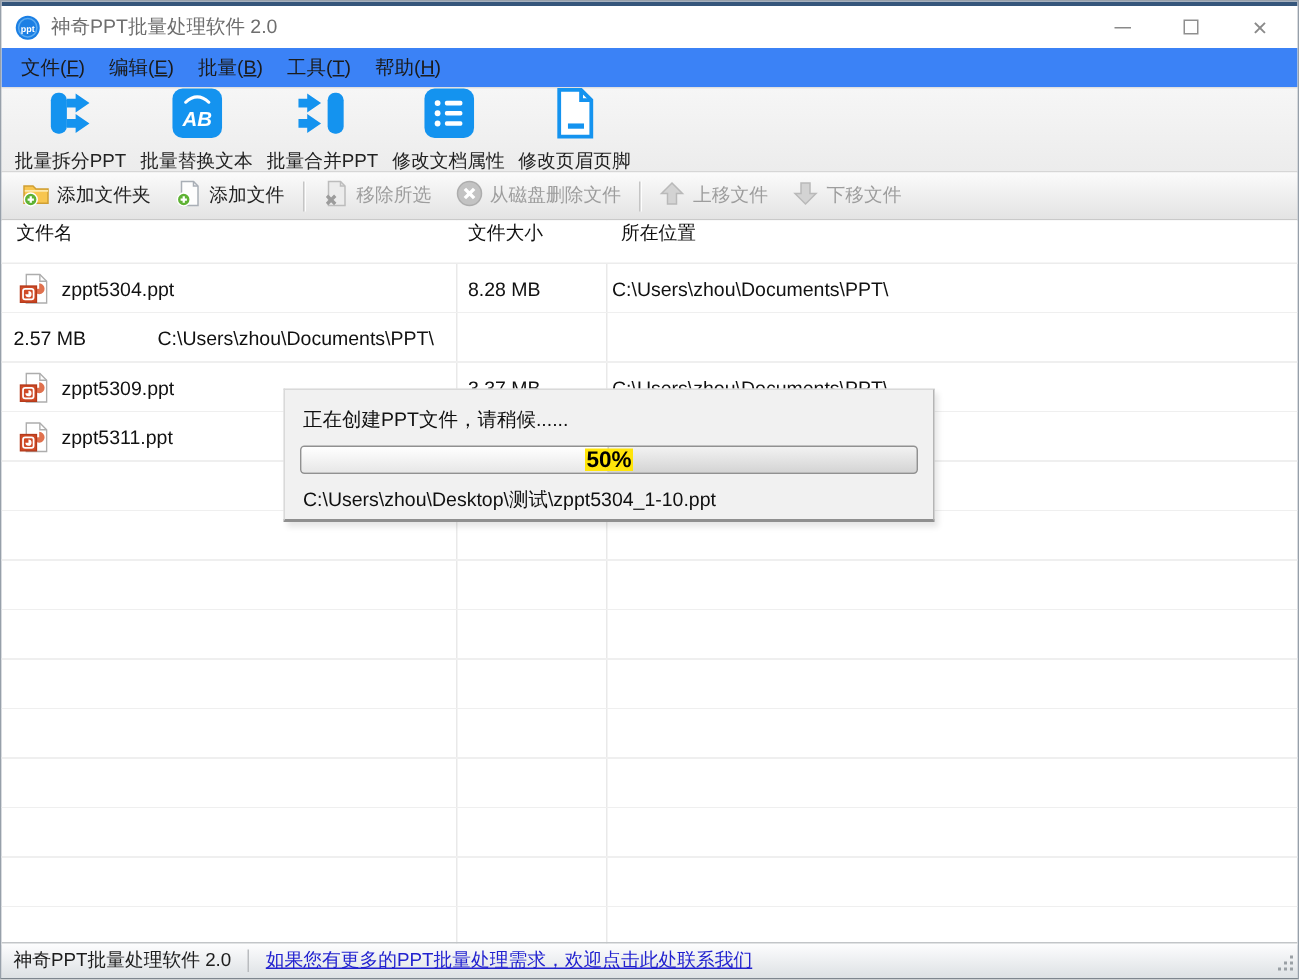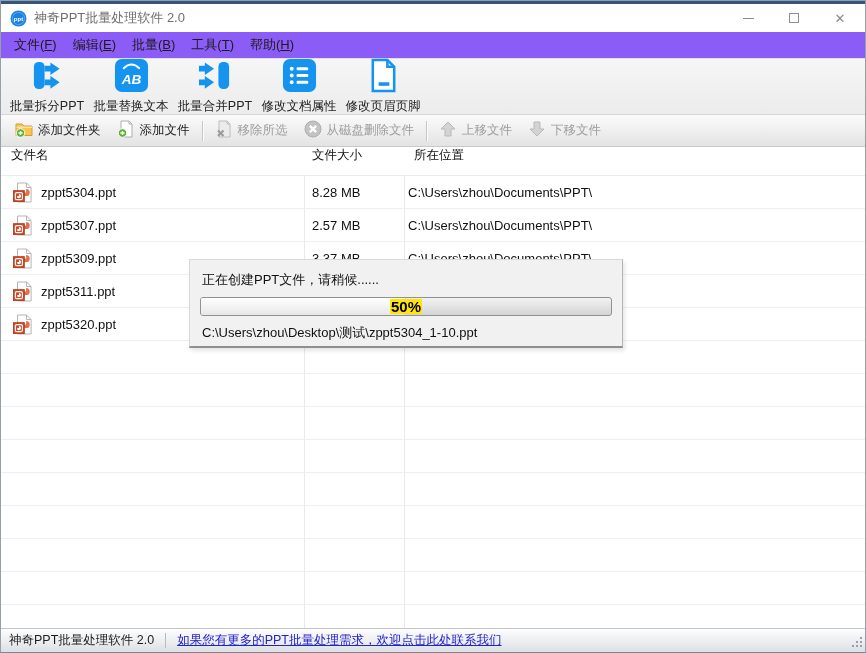--- a/index.html
+++ b/index.html
@@ -16,21 +16,21 @@
     display:flex; align-items:center; padding-left:9px; }
   .app-icon{ width:17px; height:17px; display:inline-flex; }
   .win-title{ margin-left:7px; font-size:13px; color:#6e6e6e; }
   .win-controls{ position:absolute; right:2px; top:0; height:28px; display:flex; }
   .win-btn{ width:46px; height:28px; display:flex; align-items:center; justify-content:center; cursor:default; }
   .glyph-min{ width:11px; height:0; border-bottom:1px solid #8a8a8a; }
   .glyph-max{ width:10px; height:10px; border:1px solid #8f8f8f; }
   .glyph-close{ color:#8a8a8a; font-size:13px; line-height:1; }
 
   
-  .menubar{ position:absolute; left:0; top:31px; width:100%; height:26px; background:#8b5cf6;
+  .menubar{ position:absolute; left:0; top:31px; width:100%; height:26px; background:#3b82f6;
     display:flex; align-items:center; padding-left:5px; }
   .menu-item{ padding:4px 8px; font-size:13px; color:#1b1b1b; }
   .menu-item u{ text-decoration:underline; }
 
   
   .toolbar-main{ position:absolute; left:0; top:57px; width:100%; height:57px;
     background:linear-gradient(#f6f6f6,#ececec); border-top:1px solid #e0e0e0;
     border-bottom:1px solid #d6d6d6; display:flex; align-items:center; padding-left:4px; }
   .main-btn{ width:84px; height:54px; display:flex; flex-direction:column; align-items:center;
     justify-content:center; }
@@ -263,31 +263,20 @@
               <rect x="0.5" y="9.5" width="12" height="12" fill="#cf4a26" stroke="#b53a1b"></rect>
               <rect x="2.6" y="11.6" width="7.8" height="7.8" rx="1.6" fill="none" stroke="#fff" stroke-width="1.3"></rect>
               <path d="M6.6 13.2a2.3 2.3 0 1 1-2.3 2.4l2.3-.1z" fill="#fff"></path>
             </svg>
             <span>zppt5304.ppt</span>
           </div>
         <div class="cell-size">8.28 MB</div>
         <div class="cell-path">C:\Users\zhou\Documents\PPT\</div>
       </div>
       <div class="row">
-        <div class="cell-name">
-            <svg viewBox="0 0 21 23">
-              <path d="M5 1h10l5 5v16H5z" fill="#fff" stroke="#adadad"></path>
-              <path d="M15 1v5h5" fill="none" stroke="#adadad"></path>
-              <path d="M14.5 7.5a4 4 0 1 1-4 4.2l4-.2z" fill="#e0714e"></path>
-              <rect x="0.5" y="9.5" width="12" height="12" fill="#cf4a26" stroke="#b53a1b"></rect>
-              <rect x="2.6" y="11.6" width="7.8" height="7.8" rx="1.6" fill="none" stroke="#fff" stroke-width="1.3"></rect>
-              <path d="M6.6 13.2a2.3 2.3 0 1 1-2.3 2.4l2.3-.1z" fill="#fff"></path>
-            </svg>
-            <span>zppt5307.ppt</span>
-          </div>
         <div class="cell-size">2.57 MB</div>
         <div class="cell-path">C:\Users\zhou\Documents\PPT\</div>
       </div>
       <div class="row">
         <div class="cell-name">
             <svg viewBox="0 0 21 23">
               <path d="M5 1h10l5 5v16H5z" fill="#fff" stroke="#adadad"></path>
               <path d="M15 1v5h5" fill="none" stroke="#adadad"></path>
               <path d="M14.5 7.5a4 4 0 1 1-4 4.2l4-.2z" fill="#e0714e"></path>
               <rect x="0.5" y="9.5" width="12" height="12" fill="#cf4a26" stroke="#b53a1b"></rect>
@@ -307,35 +296,20 @@
               <path d="M14.5 7.5a4 4 0 1 1-4 4.2l4-.2z" fill="#e0714e"></path>
               <rect x="0.5" y="9.5" width="12" height="12" fill="#cf4a26" stroke="#b53a1b"></rect>
               <rect x="2.6" y="11.6" width="7.8" height="7.8" rx="1.6" fill="none" stroke="#fff" stroke-width="1.3"></rect>
               <path d="M6.6 13.2a2.3 2.3 0 1 1-2.3 2.4l2.3-.1z" fill="#fff"></path>
             </svg>
             <span>zppt5311.ppt</span>
           </div>
         <div class="cell-size"></div>
         <div class="cell-path"></div>
       </div>
-      <div class="row">
-        <div class="cell-name">
-            <svg viewBox="0 0 21 23">
-              <path d="M5 1h10l5 5v16H5z" fill="#fff" stroke="#adadad"></path>
-              <path d="M15 1v5h5" fill="none" stroke="#adadad"></path>
-              <path d="M14.5 7.5a4 4 0 1 1-4 4.2l4-.2z" fill="#e0714e"></path>
-              <rect x="0.5" y="9.5" width="12" height="12" fill="#cf4a26" stroke="#b53a1b"></rect>
-              <rect x="2.6" y="11.6" width="7.8" height="7.8" rx="1.6" fill="none" stroke="#fff" stroke-width="1.3"></rect>
-              <path d="M6.6 13.2a2.3 2.3 0 1 1-2.3 2.4l2.3-.1z" fill="#fff"></path>
-            </svg>
-            <span>zppt5320.ppt</span>
-          </div>
-        <div class="cell-size"></div>
-        <div class="cell-path"></div>
-      </div>
     </div>
   </div>
 
   <div class="dialog">
     <div class="dlg-msg">正在创建PPT文件，请稍候......</div>
     <div class="pbar">
       <div class="pfill" style="width: 50%;"></div>
       <div class="plabel">
           <b>50%</b>
         </div>

